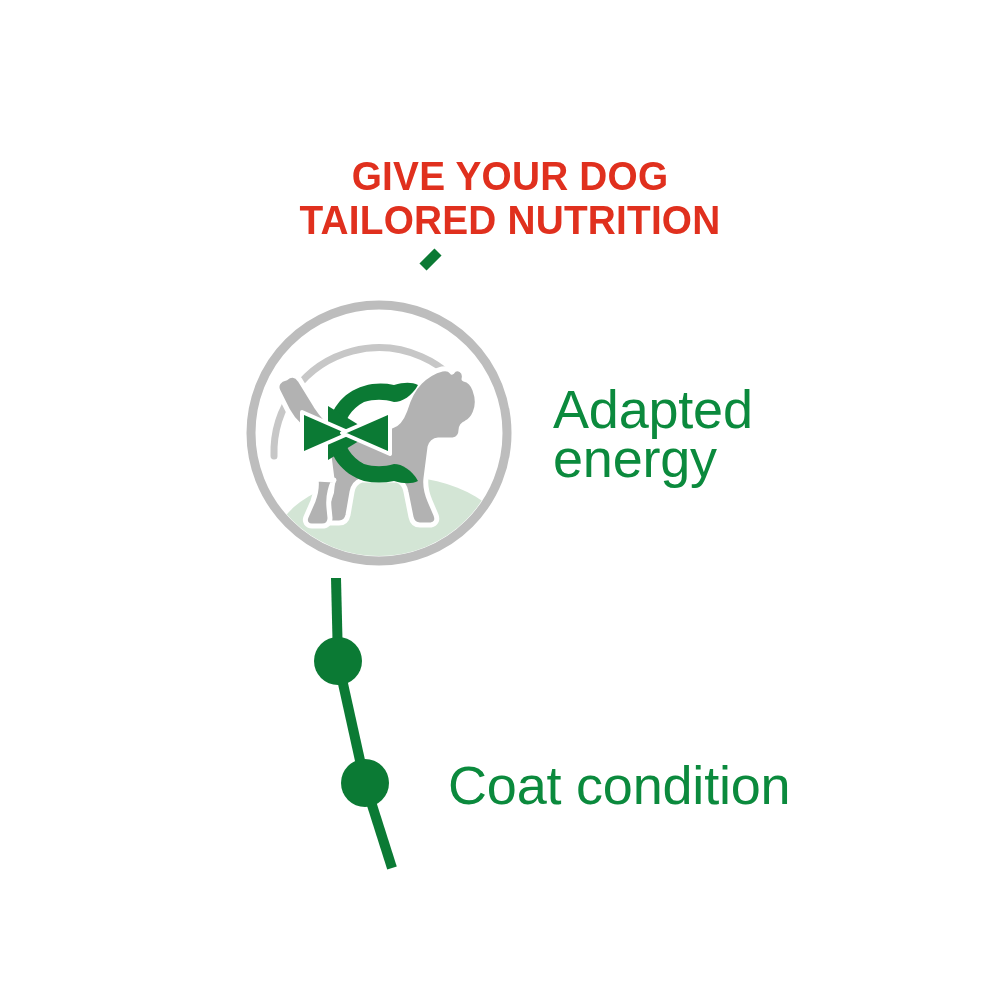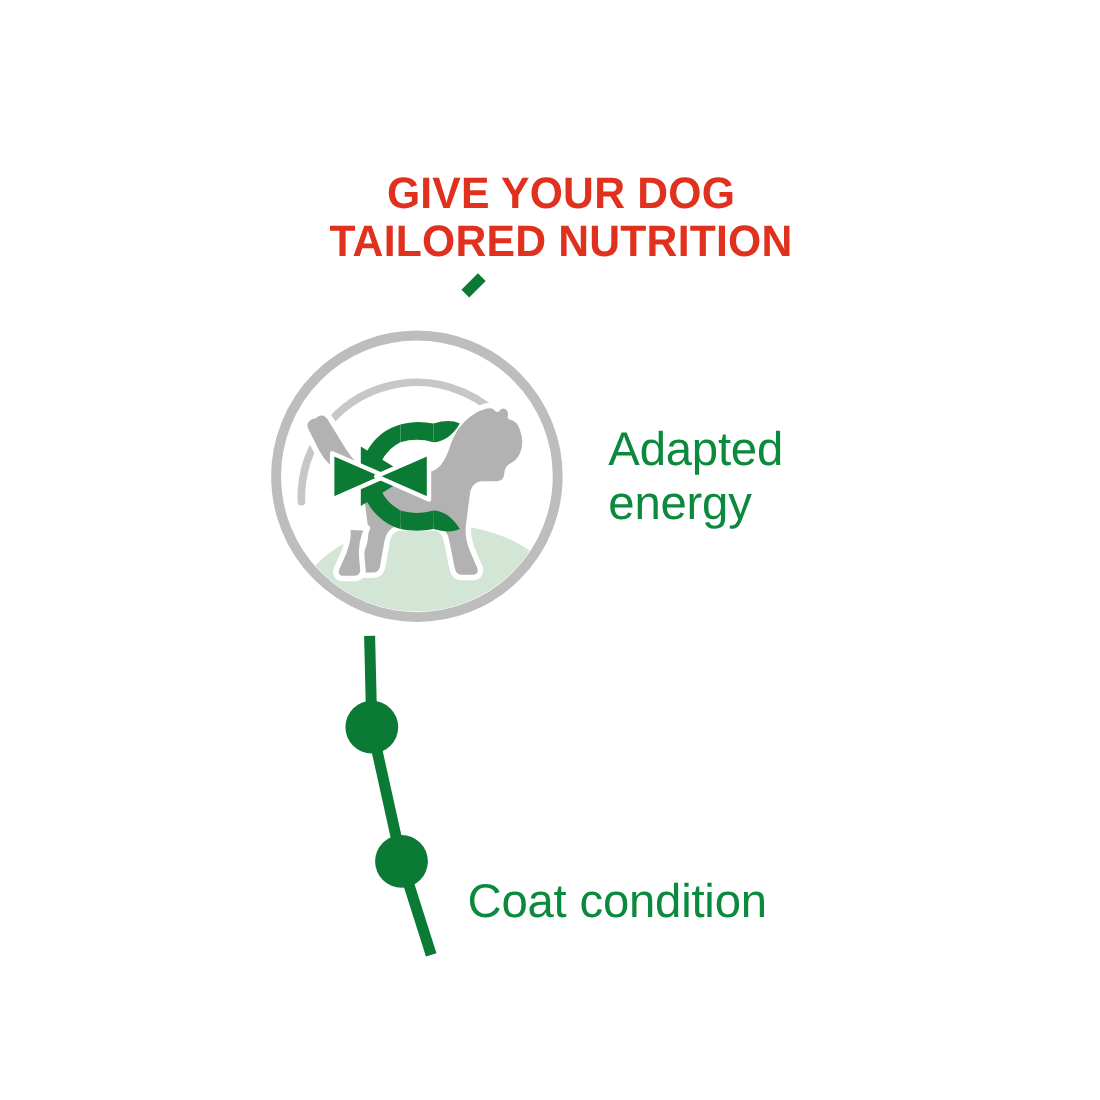--- a/index.html
+++ b/index.html
@@ -61,40 +61,39 @@
     height: 640px;
   }
   #connector svg { display: block; }
 
   
   .benefit-label {
     position: absolute;
     color: #0B8A3D;
     font-family: "Liberation Sans", sans-serif;
     font-weight: 400;
-    font-size: 43px;
+    font-size: 54px;
     line-height: 49px;
     white-space: pre-line;
     letter-spacing: -0.2px;
   }
   #label-adapted-energy {
     left: 553px;
     top: 385px;
     width: 300px;
   }
   #label-enhanced-palatability {
     left: 395px;
     top: 637px;
     width: 520px;
   }
   #label-coat-condition {
-    left: 425px;
+    left: 448px;
     top: 761px;
     width: 420px;
-    margin-top: 35px;
   }
 </style>
 </head>
 <body>
 
 <div id="infographic">
 
   <div id="headline">
     <span class="hl-line">GIVE YOUR DOG</span>
     <span class="hl-line">TAILORED NUTRITION</span>

